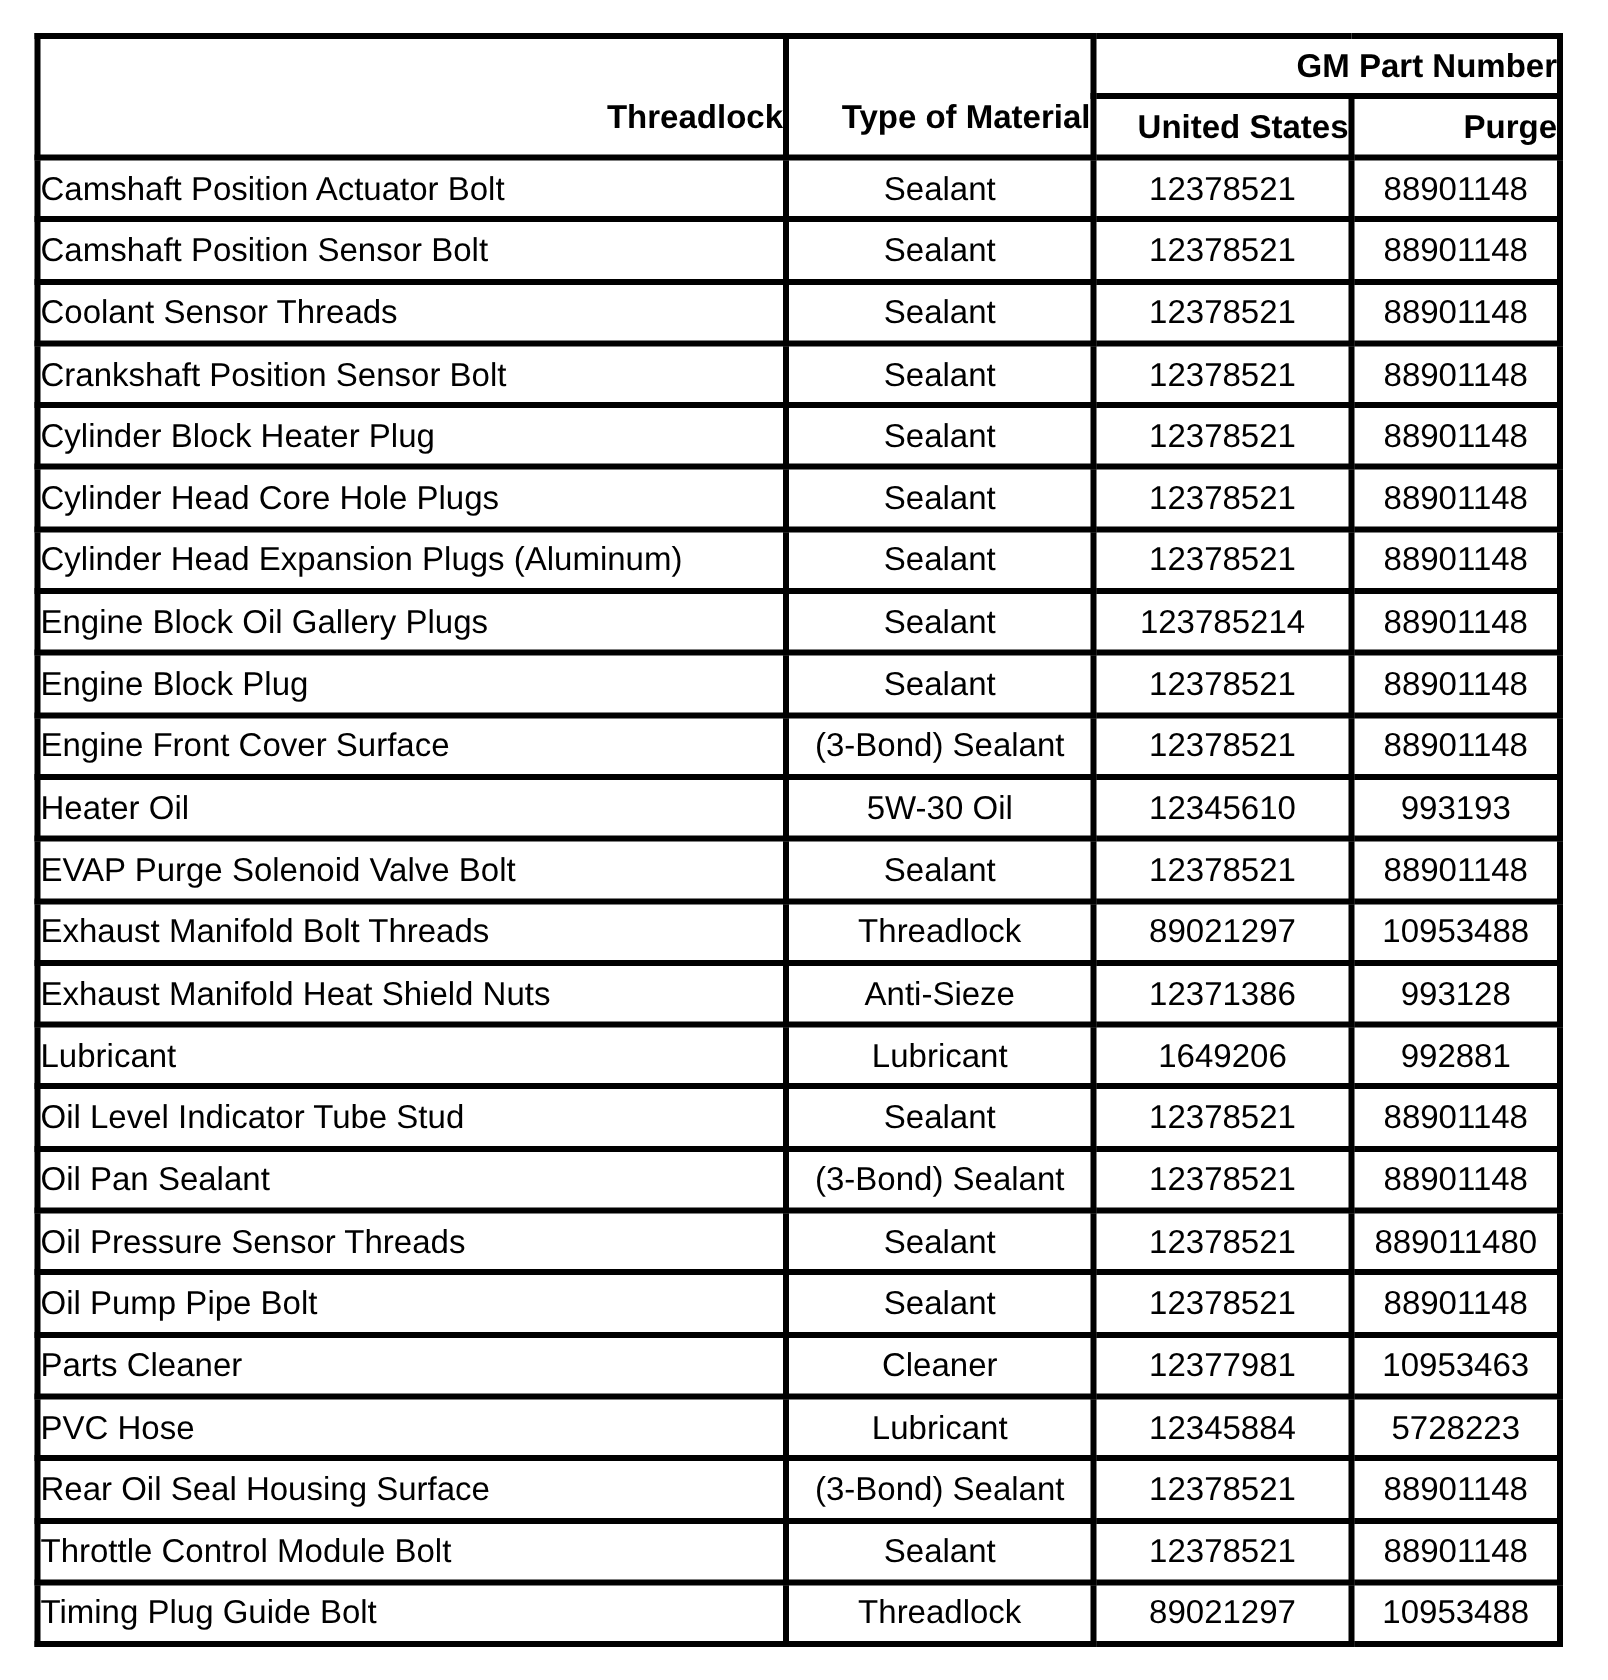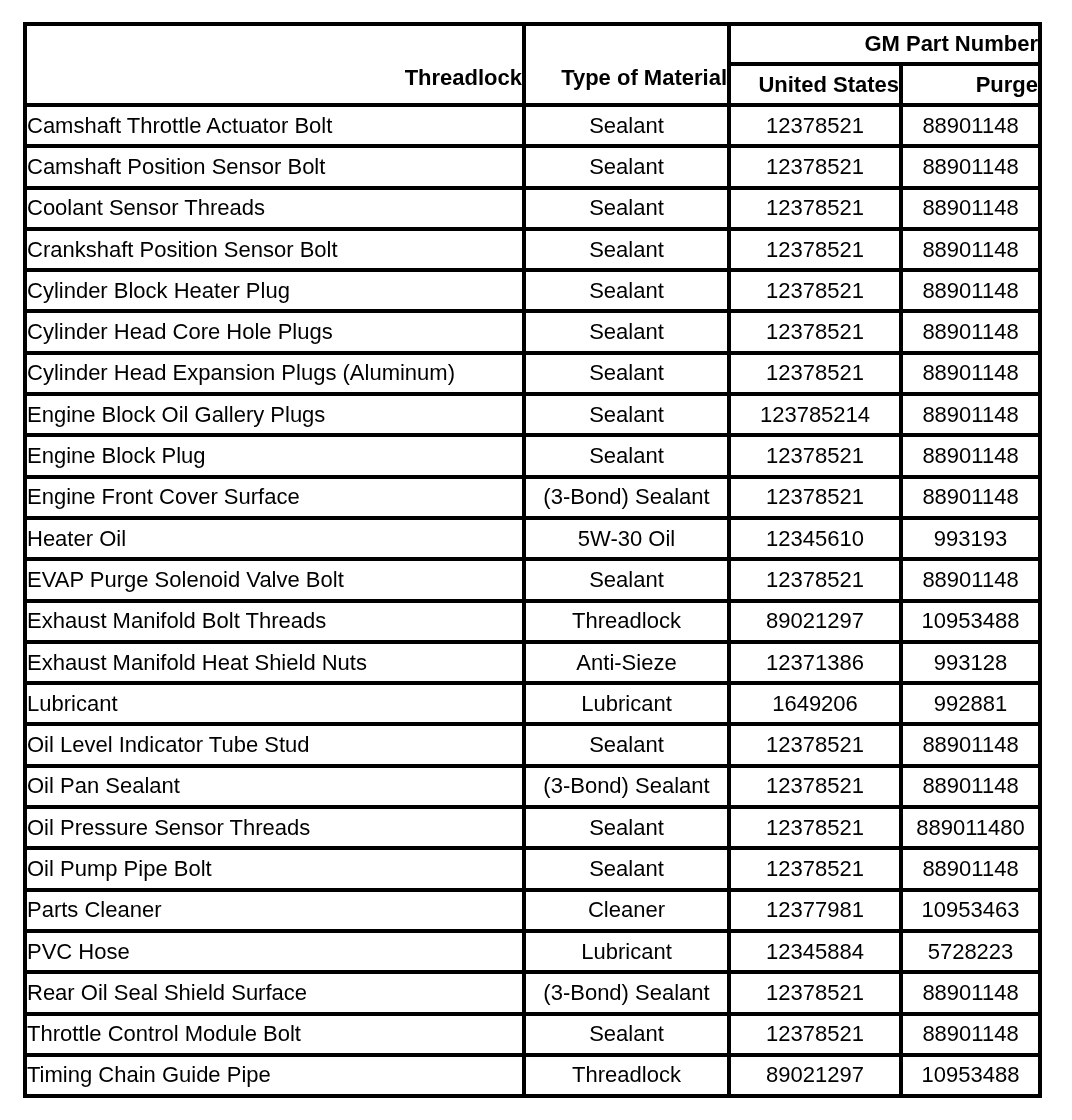--- a/index.html
+++ b/index.html
@@ -34,21 +34,21 @@
       <th rowspan="2" style="vertical-align:bottom;padding-bottom:14px;">Type of Material</th>
       <th colspan="2" class="h-gm">GM Part Number</th>
     </tr>
     <tr>
       <th class="h-sub">United States</th>
       <th class="h-sub">Purge</th>
     </tr>
   </thead>
   <tbody id="tbody">
       <tr class="row">
-    <td class="app">Camshaft Throttle Actuator Bolt</td>
+    <td class="app">Camshaft Position Actuator Bolt</td>
     <td class="ctr">Sealant</td>
     <td class="ctr">12378521</td>
     <td class="ctr">88901148</td>
   </tr>
       <tr class="row">
     <td class="app">Camshaft Position Sensor Bolt</td>
     <td class="ctr">Sealant</td>
     <td class="ctr">12378521</td>
     <td class="ctr">88901148</td>
   </tr>
@@ -160,31 +160,31 @@
     <td class="ctr">12377981</td>
     <td class="ctr">10953463</td>
   </tr>
       <tr class="row">
     <td class="app">PVC Hose</td>
     <td class="ctr">Lubricant</td>
     <td class="ctr">12345884</td>
     <td class="ctr">5728223</td>
   </tr>
       <tr class="row">
-    <td class="app">Rear Oil Seal Shield Surface</td>
+    <td class="app">Rear Oil Seal Housing Surface</td>
     <td class="ctr">(3-Bond) Sealant</td>
     <td class="ctr">12378521</td>
     <td class="ctr">88901148</td>
   </tr>
       <tr class="row">
     <td class="app">Throttle Control Module Bolt</td>
     <td class="ctr">Sealant</td>
     <td class="ctr">12378521</td>
     <td class="ctr">88901148</td>
   </tr>
       <tr class="row">
-    <td class="app">Timing Chain Guide Pipe</td>
+    <td class="app">Timing Plug Guide Bolt</td>
     <td class="ctr">Threadlock</td>
     <td class="ctr">89021297</td>
     <td class="ctr">10953488</td>
   </tr>
     </tbody>
 </table>
 
 </body></html>

